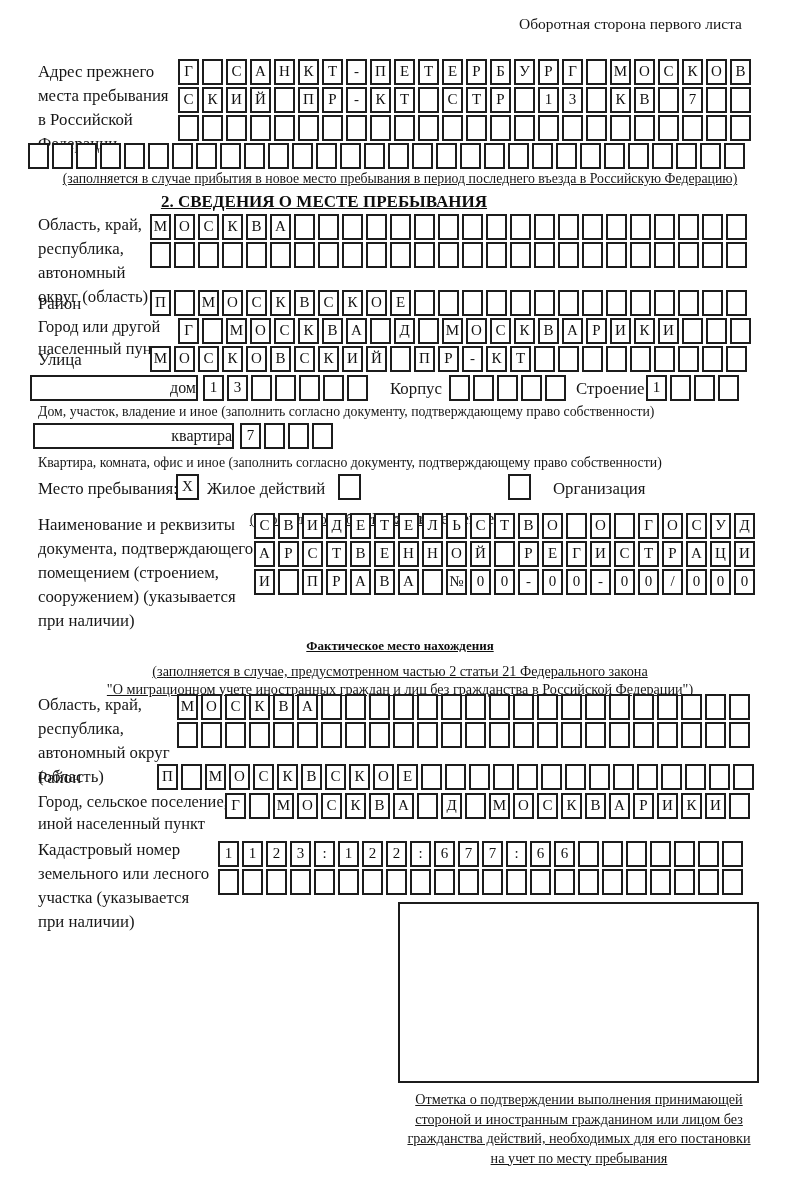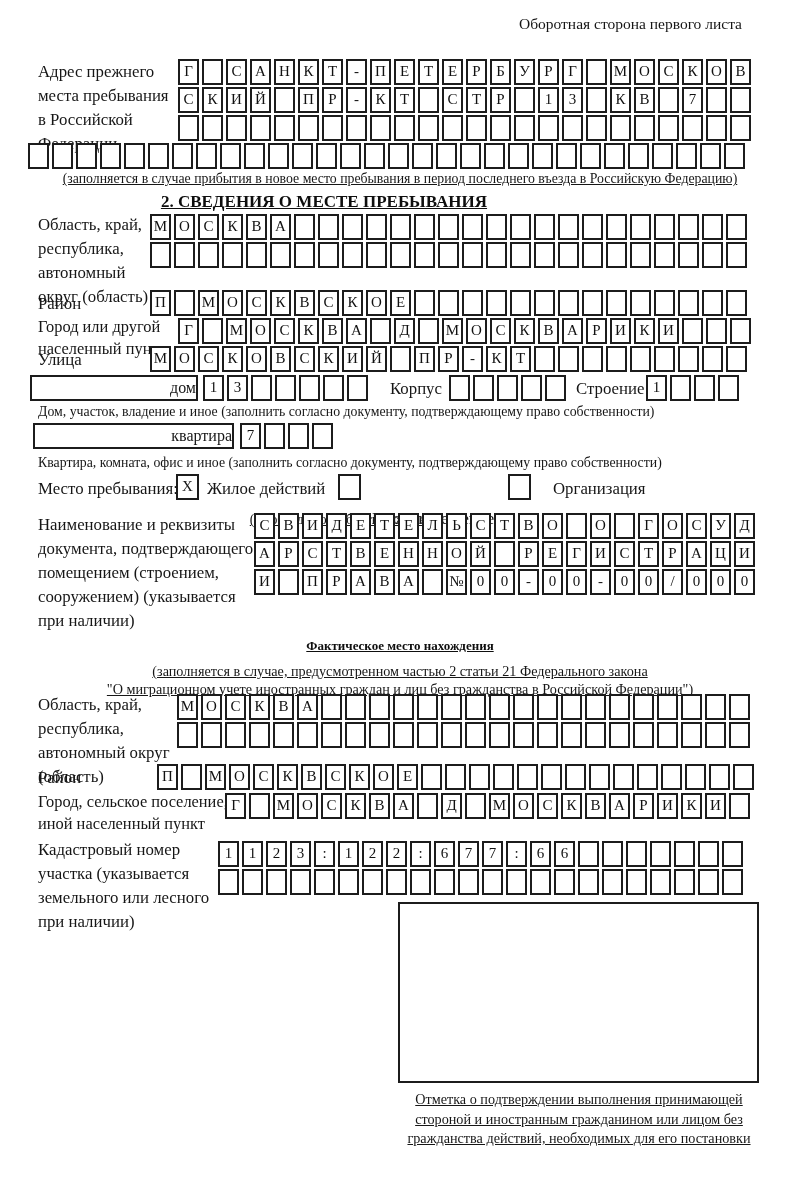--- a/index.html
+++ b/index.html
@@ -543,22 +543,22 @@
     <span class="cell">А</span>
     <span class="cell">Р</span>
     <span class="cell">И</span>
     <span class="cell">К</span>
     <span class="cell">И</span>
     <span class="cell"></span>
   </div>
 
 <div class="abs label" style="left:38px; top:838px;">
     <div>Кадастровый номер</div>
+    <div>земельного или лесного</div>
     <div>участка (указывается</div>
-    <div>земельного или лесного</div>
     <div>при наличии)</div>
   </div>
 <div class="cellrow" style="left:218px; top:841px;">
     <span class="cell">1</span>
     <span class="cell">1</span>
     <span class="cell">2</span>
     <span class="cell">3</span>
     <span class="cell">:</span>
     <span class="cell">1</span>
     <span class="cell">2</span>
@@ -601,13 +601,14 @@
     <span class="cell"></span>
     <span class="cell"></span>
     <span class="cell"></span>
   </div>
 
 <div class="stampbox" style="left:398px; top:902px; width:361px; height:181px;"></div>
 <div class="abs small center" style="left:390px; top:1090px; width:378px; font-size:14.2px; line-height:19.5px;">
     <div>Отметка о подтверждении выполнения принимающей</div>
     <div>стороной и иностранным гражданином или лицом без</div>
     <div>гражданства действий, необходимых для его постановки</div>
+    <div>на учет по месту пребывания</div>
   </div>
 
 </body></html>

